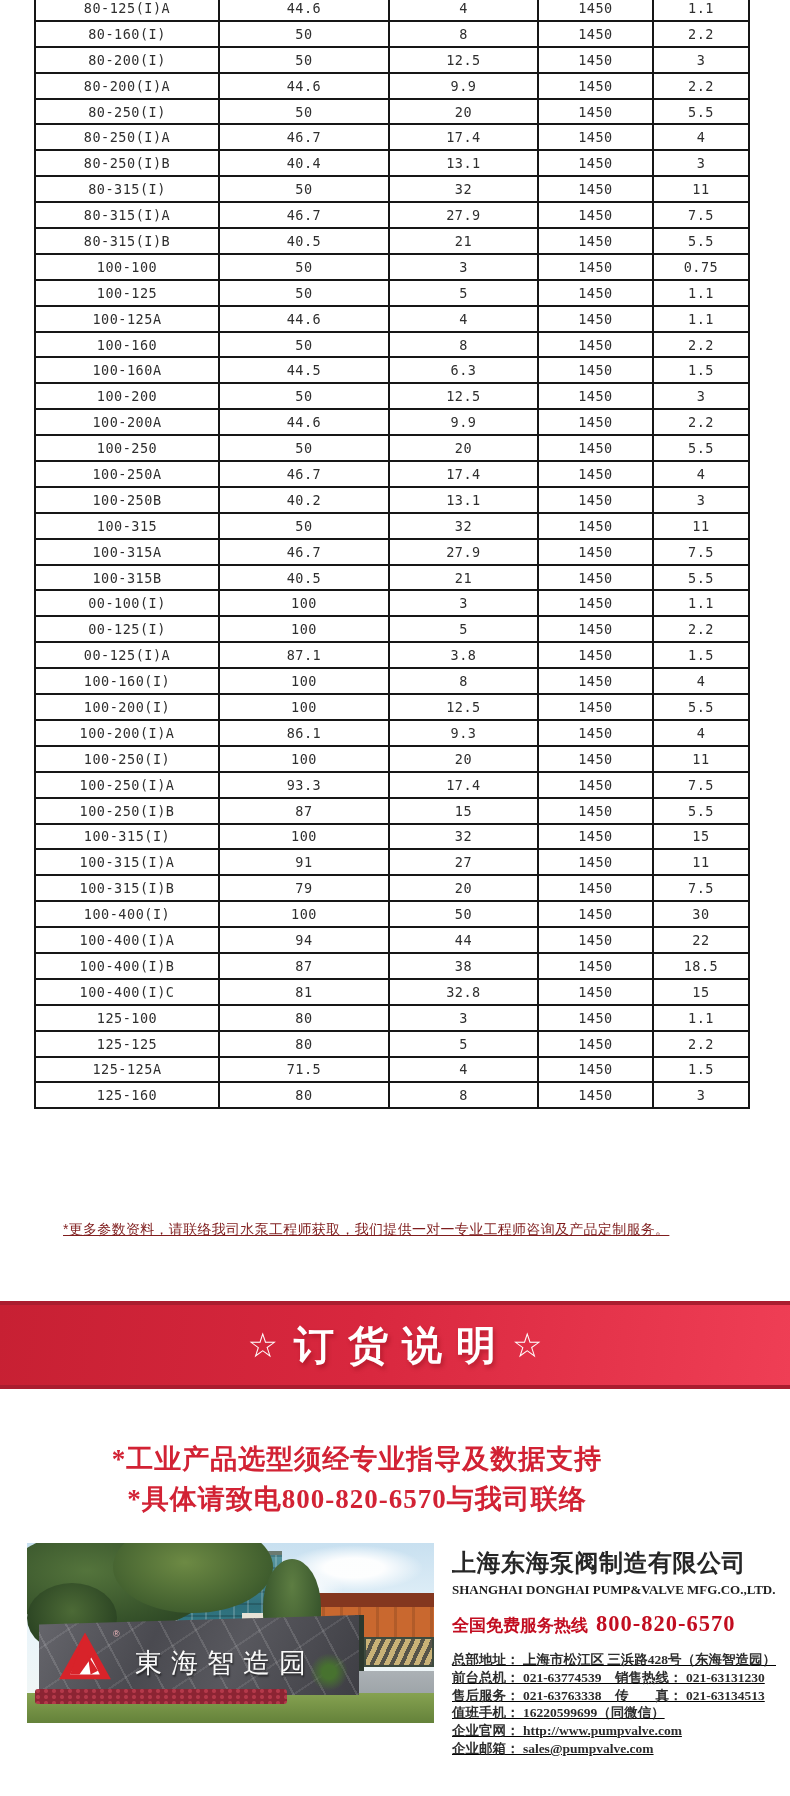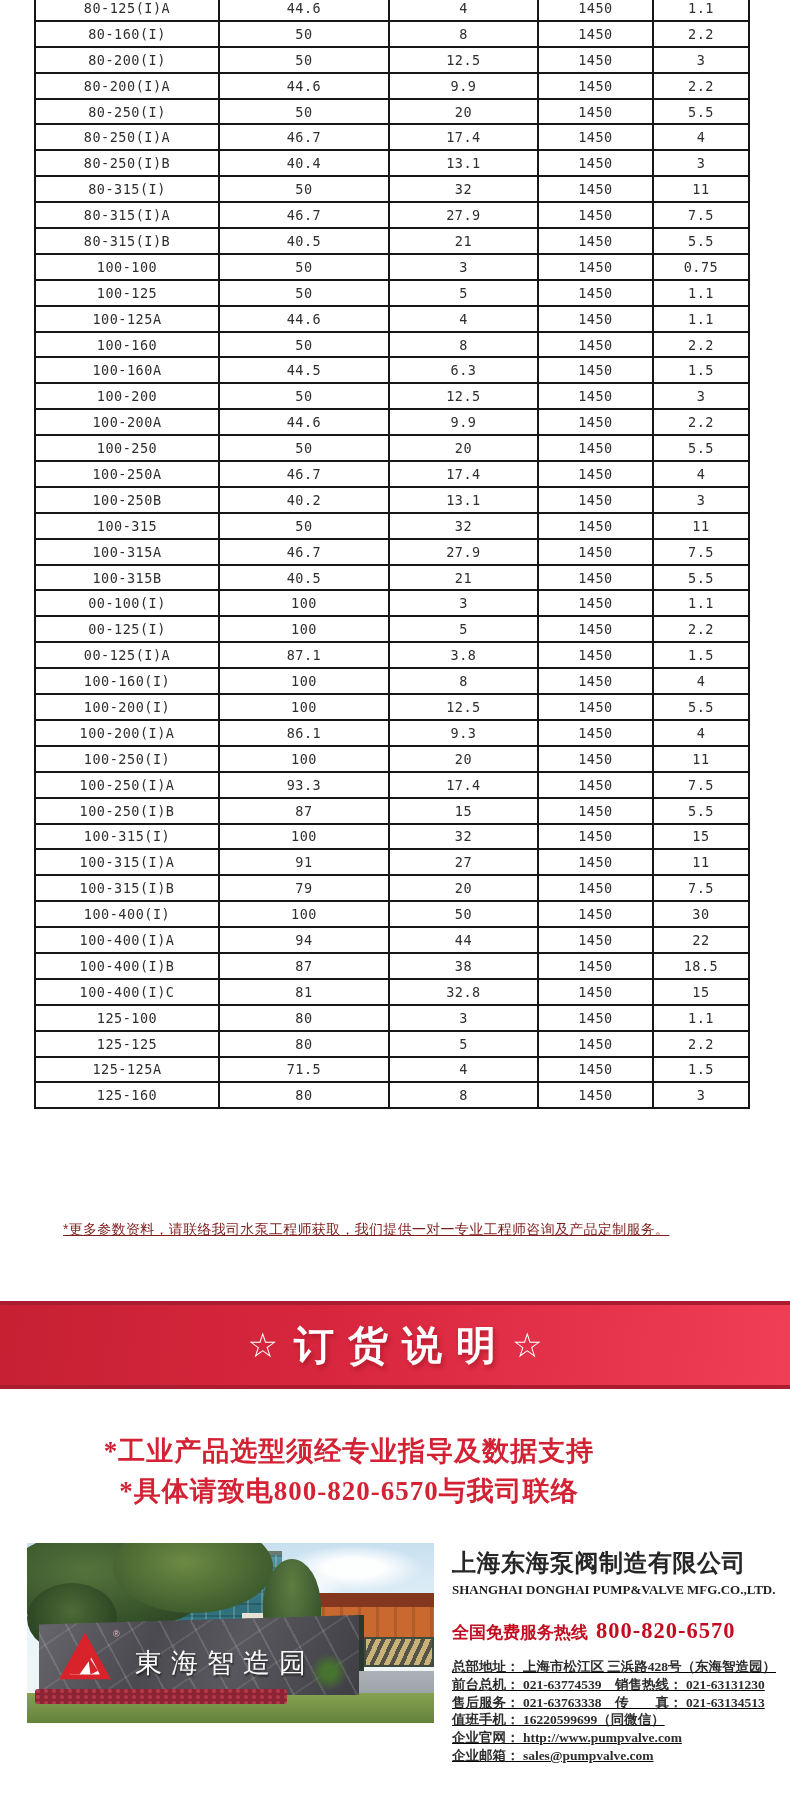--- a/index.html
+++ b/index.html
@@ -35,21 +35,21 @@
     display:flex;align-items:center;justify-content:center;gap:16px;
   }
   .banner-star{color:#fff;font-size:34px;line-height:1;}
   .banner-title{
     color:#fff;font-size:40px;font-weight:800;letter-spacing:14px;
     margin-right:-14px;text-shadow:2px 3px 4px rgba(110,0,12,.35);
   }
 
   
   .order-note{
-    position:absolute;left:0;width:690px;margin:4px;text-align:center;
+    position:absolute;left:0;width:690px;margin:12px;text-align:center;
     font-family:"Liberation Serif",serif;font-weight:900;
     font-size:27px;color:#d22234;letter-spacing:1px;
   }
   .on1{top:1429px;}
   .on2{top:1469px;}
 
   
   .photo{
     position:absolute;left:27px;top:1543px;width:407px;height:180px;
     overflow:hidden;background:linear-gradient(180deg,#c8e0f0 0%,#e9f4fa 45%,#f3f7f4 100%);
@@ -115,21 +115,21 @@
 
   
   .info{position:absolute;left:452px;top:1547px;width:315px;}
   .company-cn{
     font-size:24px;font-weight:800;color:#262626;white-space:nowrap;letter-spacing:0.5px;
   }
   .company-en{
     margin-top:3px;font-family:"Liberation Serif",serif;font-weight:700;
     font-size:13px;color:#1e1e1e;white-space:nowrap;
   }
-  .hotline{margin-top:20px;color:#c20d20;font-weight:800;white-space:nowrap;}
+  .hotline{margin-top:13px;color:#c20d20;font-weight:800;white-space:nowrap;}
   .hotline-label{font-size:17px;}
   .hotline-number{
     font-family:"Liberation Serif",serif;font-size:22.5px;
     letter-spacing:1px;margin-left:8px;
   }
   .contacts{margin-top:14px;text-decoration:underline;}
   .contact-line{
     font-family:"Liberation Serif",serif;font-weight:700;
     font-size:13.5px;color:#2d2d2d;line-height:17.8px;white-space:nowrap;
   }

